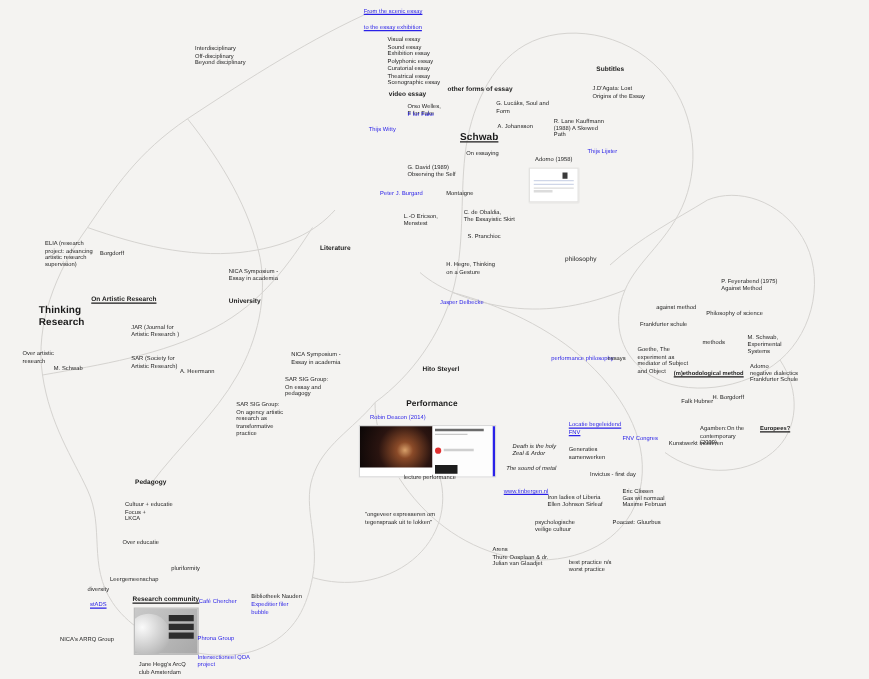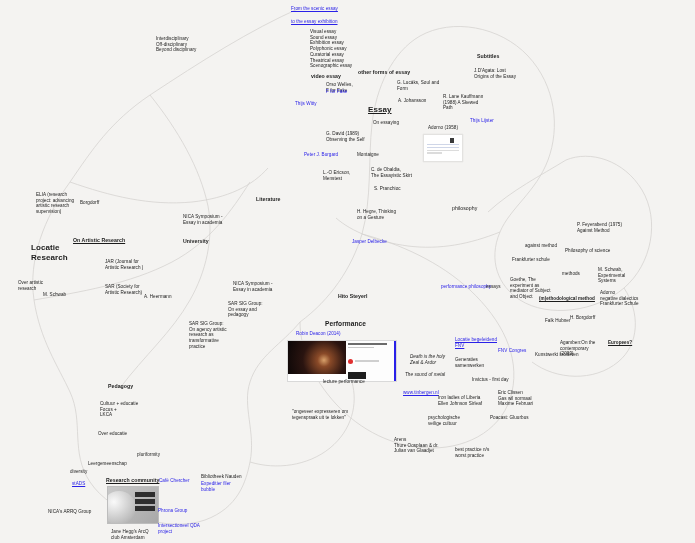--- a/index.html
+++ b/index.html
@@ -80,21 +80,21 @@
 
   <div class="node t45" style="left:326px;top:82px;">Orso Welles,
 F for Fake</div>
   <div class="node t45 link" style="left:326px;top:89px;">F for Fake</div>
   <div class="node t45 link" style="left:295px;top:101px;">Thijs Witty</div>
 
   <div class="node t45" style="left:397px;top:80px;">G. Lucáks, Soul and
 Form</div>
   <div class="node t45" style="left:398px;top:98px;">A. Johansson</div>
 
-  <div class="node h2 ul" style="left:368px;top:105px;">Essay</div>
+  <div class="node h2 ul" style="left:368px;top:105px;">Schwab</div>
   <div class="node t45" style="left:373px;top:120px;">On essaying</div>
 
   <div class="node t45" style="left:326px;top:131px;">G. David (1989)
 Observing the Self</div>
   <div class="node t45 link" style="left:304px;top:152px;">Peter J. Burgard</div>
   <div class="node t45" style="left:357px;top:152px;">Montaigne</div>
   <div class="node t45" style="left:323px;top:170px;">L.-O Ericson,
 Menstest</div>
   <div class="node t45" style="left:371px;top:167px;">C. de Obaldia,
 The Essayistic Skirt</div>
@@ -193,21 +193,21 @@
 
   <div class="node t45" style="left:156px;top:36px;">Interdisciplinary
 Off-disciplinary
 Beyond disciplinary</div>
   <div class="node t45" style="left:36px;top:192px;">ELIA (research
 project: advancing
 artistic research
 supervision)</div>
   <div class="node t45" style="left:80px;top:200px;">Borgdorff</div>
   <div class="node t5 hub ul" style="left:73px;top:237px;">On Artistic Research</div>
-  <div class="node h2" style="left:31px;top:243px;">Locatie
+  <div class="node h2" style="left:31px;top:243px;">Thinking
 Research</div>
   <div class="node t45" style="left:105px;top:259px;">JAR (Journal for
 Artistic Research )</div>
   <div class="node t45" style="left:105px;top:284px;">SAR (Society for
 Artistic Research)</div>
   <div class="node t45" style="left:18px;top:280px;">Over artistic
 research</div>
   <div class="node t45" style="left:43px;top:292px;">M. Schwab</div>
 
   <div class="node t45" style="left:183px;top:214px;">NICA Symposium -

